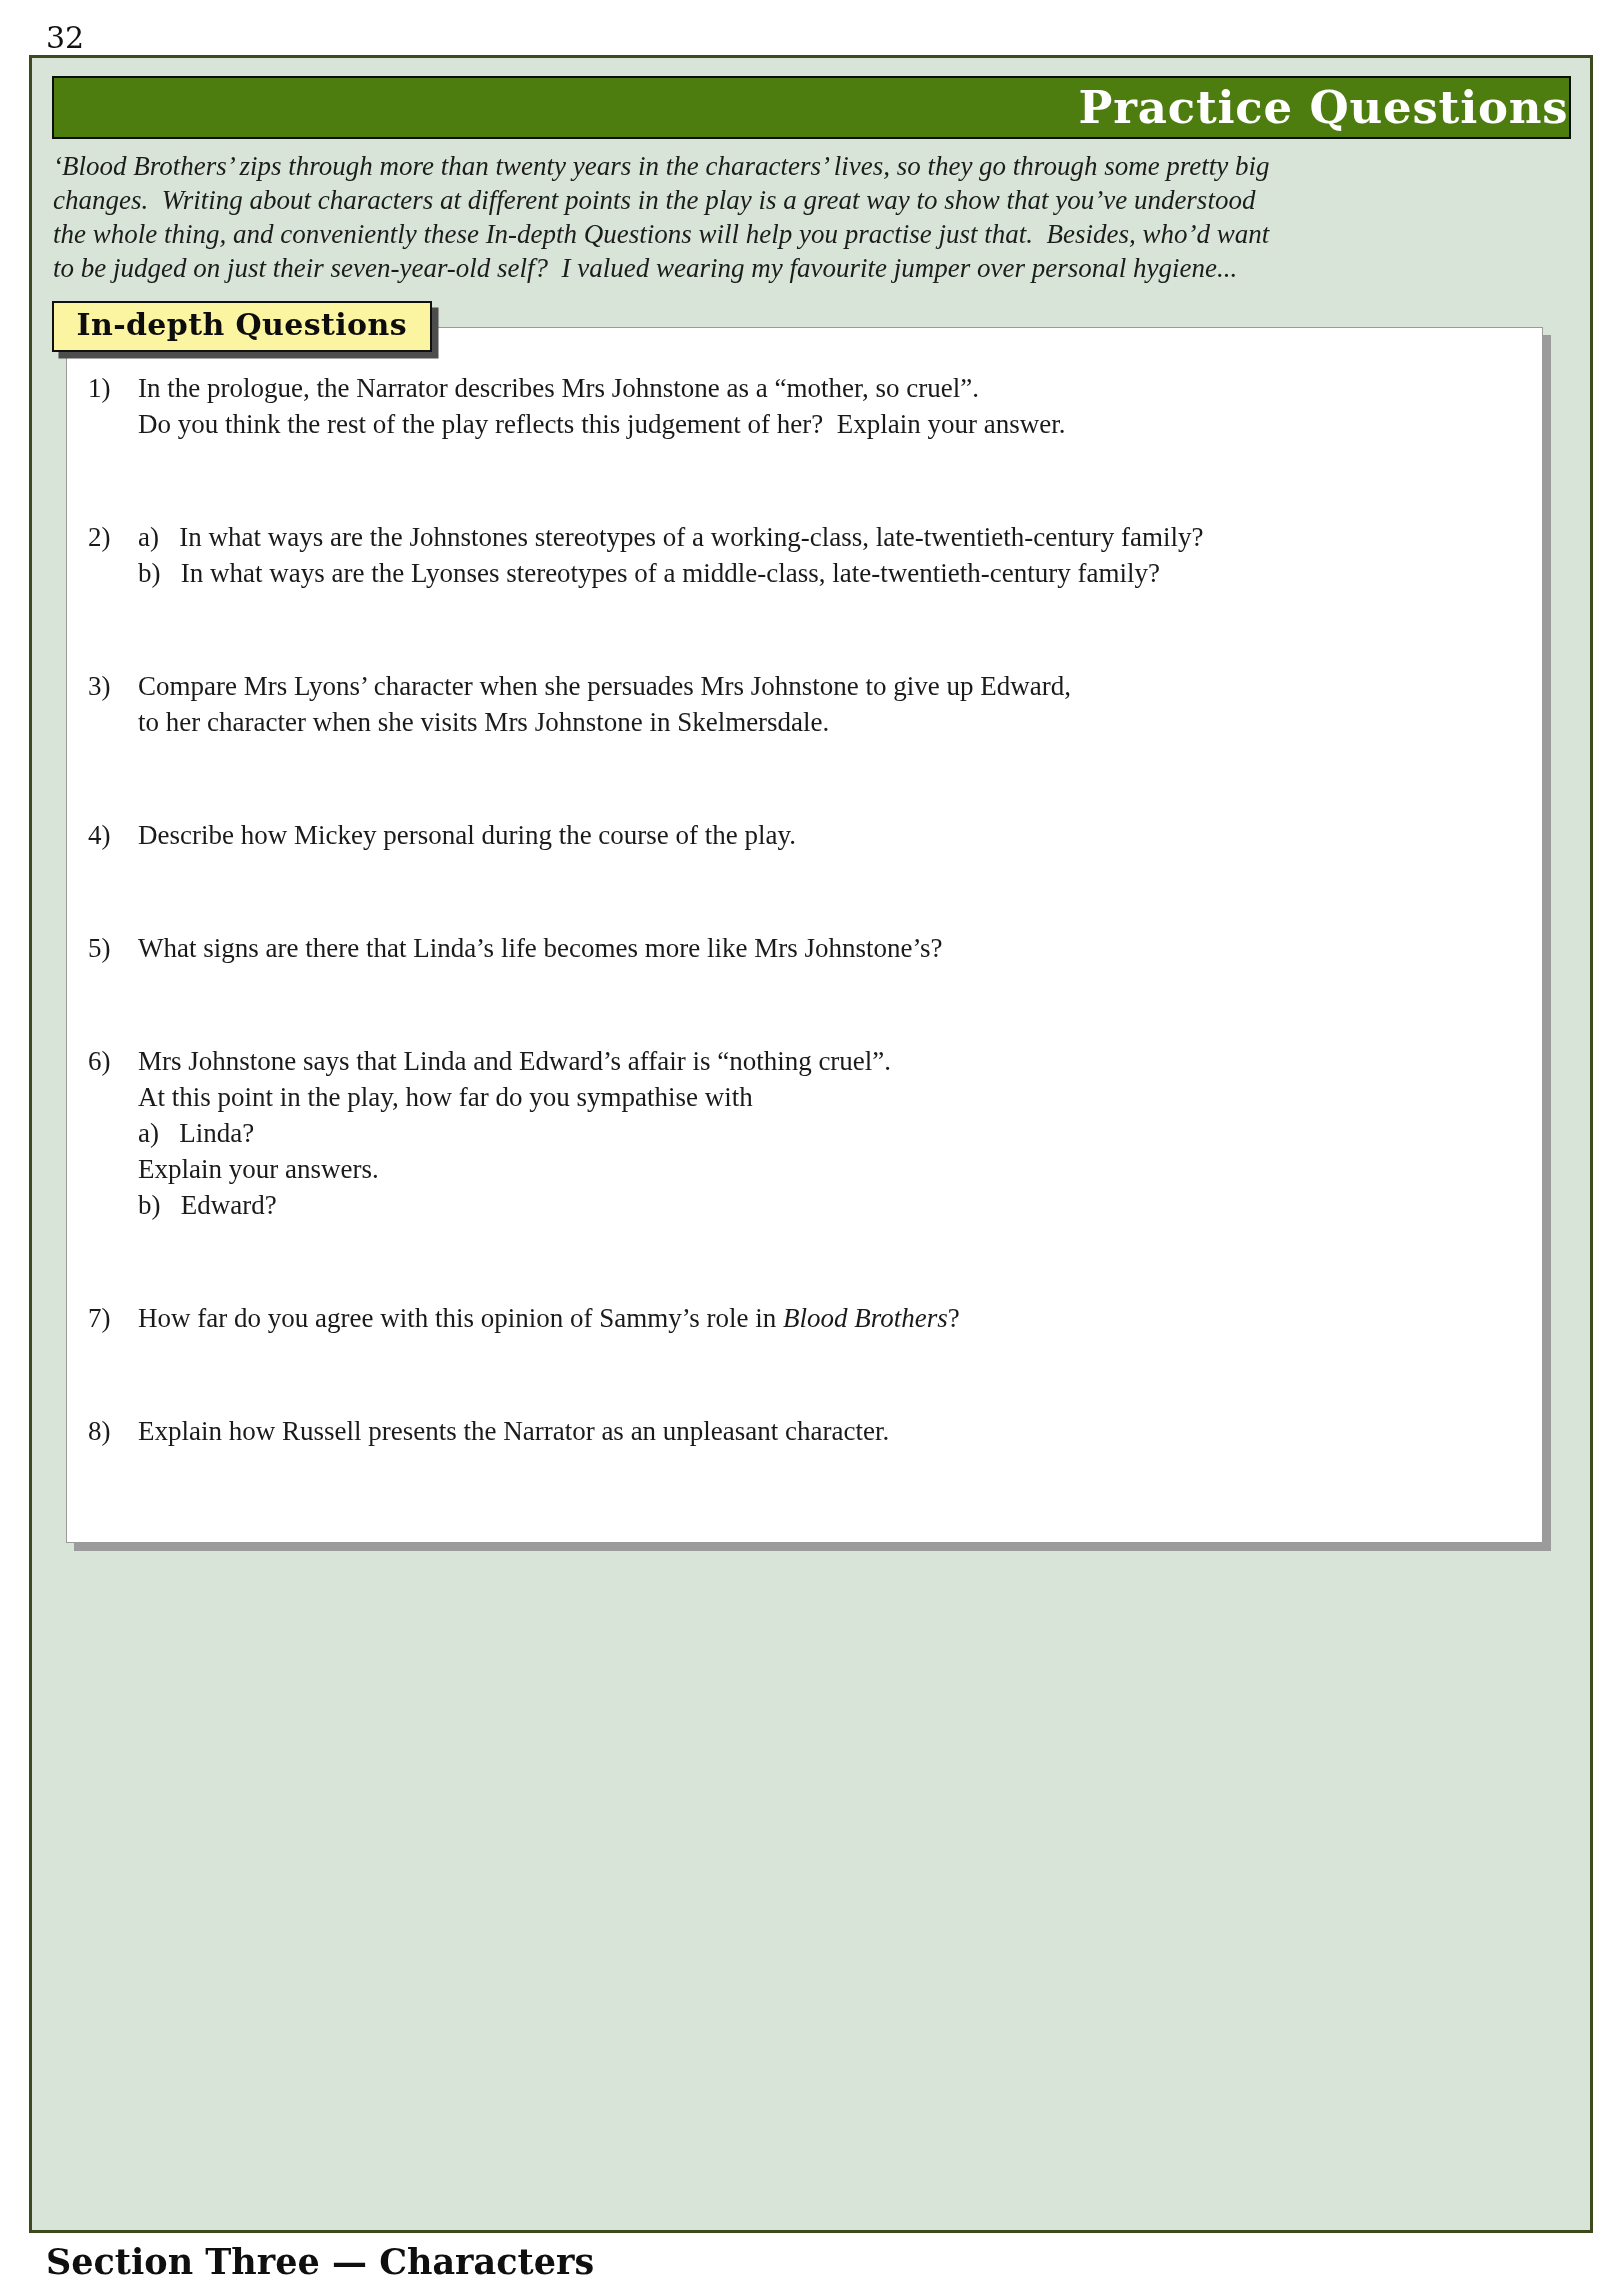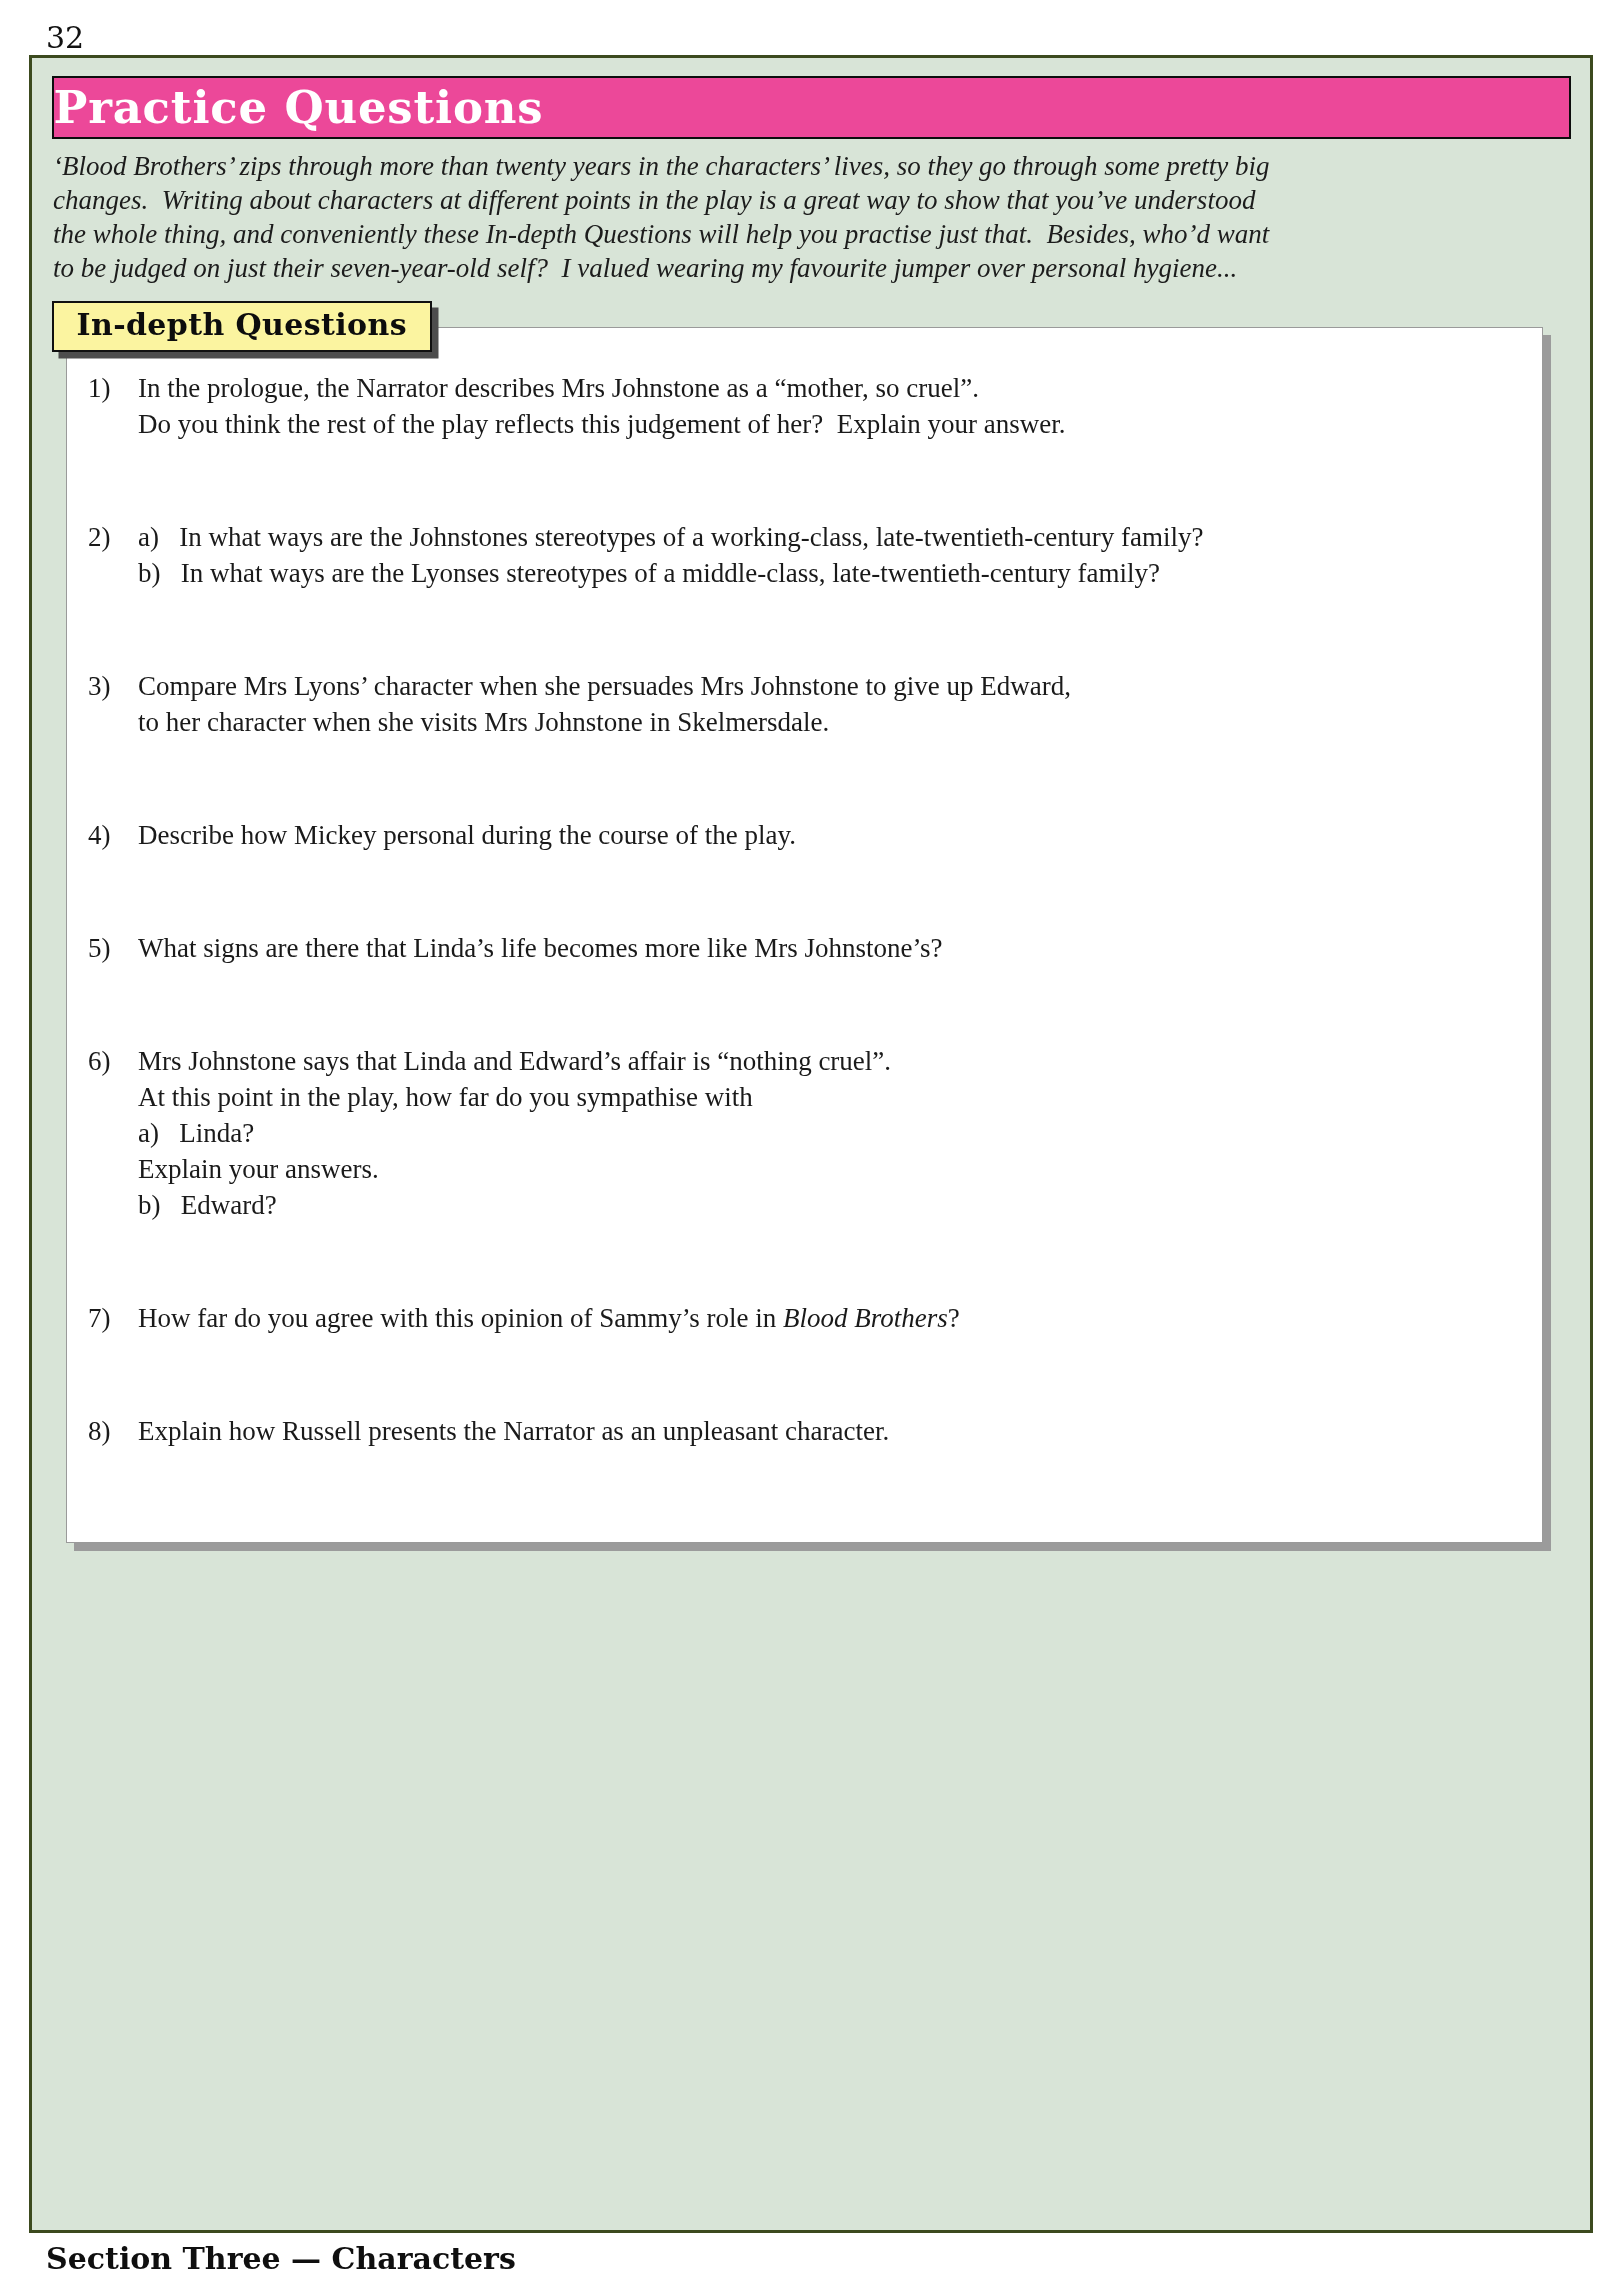--- a/index.html
+++ b/index.html
@@ -31,25 +31,25 @@
     border: 3.2px solid #3c4a1e;
     background: #d8e4d7;
   }
 
   .title-bar {
     position: absolute;
     left: 19.5px;
     top: 18px;
     width: 1519px;
     height: 63px;
-    background: #ec4899;
+    background: #4d7c0f;
     border: 2.4px solid #0d0d0d;
     display: flex;
     align-items: center;
-    justify-content: flex-start;
+    justify-content: flex-end;
   }
   .title-bar .title-text {
     font-family: "DejaVu Serif", serif;
     font-weight: bold;
     font-size: 45px;
     color: #ffffff;
     letter-spacing: 0.8px;
   }
 
   .intro {
@@ -109,21 +109,21 @@
   .q-body { flex: 1; }
   .q-line { white-space: pre-wrap; }
   .q-italic { font-style: italic; }
 
   .footer {
     position: absolute;
     left: 46px;
     top: 2241px;
     font-family: "DejaVu Serif", serif;
     font-weight: bold;
-    font-size: 30px;
+    font-size: 35px;
     color: #0f0f0f;
   }
 </style>
 </head>
 <body>
 
 <div class="page-number">32</div>
 
 <div class="main-box">
 

